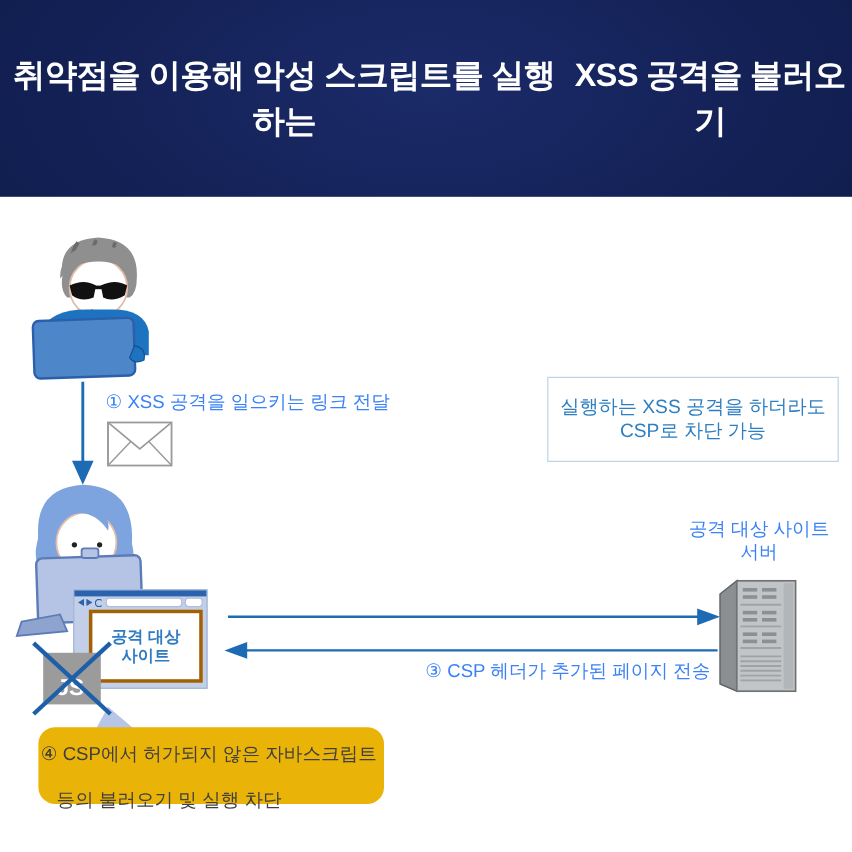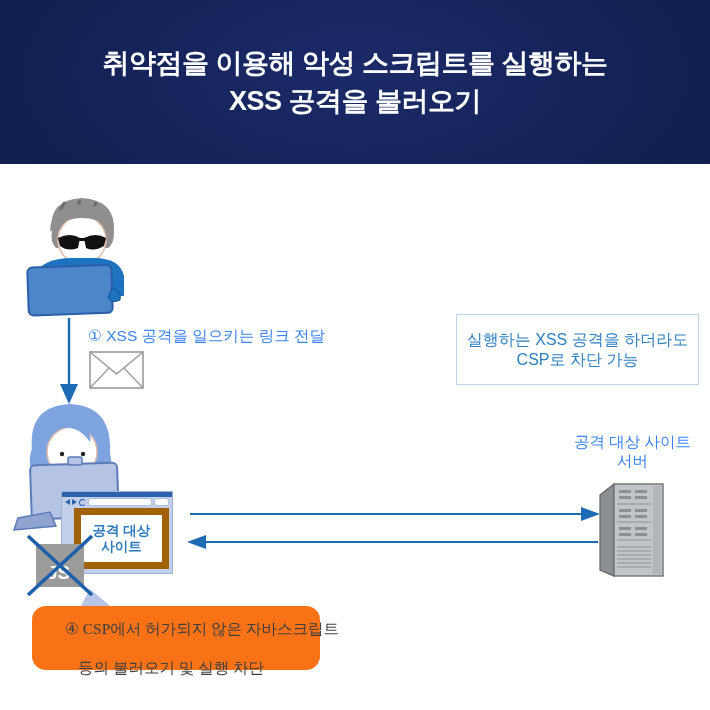--- a/index.html
+++ b/index.html
@@ -4,21 +4,21 @@
 <style>
   html,body{margin:0;padding:0;background:#fff;}
   .canvas{
     position:relative;width:710px;height:710px;background:#fff;overflow:hidden;
     font-family:"Liberation Sans","DejaVu Sans",sans-serif;
   }
   
   .header{
     position:absolute;left:0;top:0;width:710px;height:164px;
     background:radial-gradient(ellipse 620px 300px at 50% 45%, #1b2b69 0%, #121f52 55%, #0c1845 100%);
-    display:flex;flex-direction:column;justify-content:center;align-items:center;
+    display:flex;flex-direction:row;justify-content:center;align-items:center;
   }
   .header .t1,.header .t2{
     color:#fff;font-weight:800;font-size:27px;line-height:38px;letter-spacing:-0.5px;text-align:center;
   }
   
   .lbl{position:absolute;color:#3b82f6;font-size:15.5px;line-height:18.5px;white-space:nowrap;}
   
   .callout{
     position:absolute;left:456px;top:314px;width:243px;height:71px;
     border:1.5px solid #bdd3ea;background:#fff;box-sizing:border-box;
@@ -33,29 +33,29 @@
   .browser .bar{height:5px;background:#2a62ae;}
   .browser .tools{height:10px;display:flex;align-items:center;padding:0 3px;gap:2px;}
   .browser .tri{width:0;height:0;border-top:3px solid transparent;border-bottom:3px solid transparent;}
   .tri.back{border-right:5px solid #2a62ae;}
   .tri.fwd{border-left:5px solid #2a62ae;}
   .refresh{width:5px;height:5px;border:1.4px solid #2a62ae;border-right-color:transparent;border-radius:50%;}
   .urlbar{flex:1;height:6px;background:#fff;border-radius:3px;border:1px solid #aebfdb;}
   .urlbtn{width:13px;height:6px;background:#fff;border-radius:3px;border:1px solid #aebfdb;}
   .browser .content{
     position:absolute;left:12px;right:3px;top:16px;bottom:4px;
-    background:#fff;border:7px solid #a16207;
+    background:#fff;border:3px solid #a16207;
     display:flex;flex-direction:column;justify-content:center;align-items:center;
   }
   .browser .content div{color:#2f7bbf;font-size:13.5px;line-height:16px;font-weight:700;white-space:nowrap;}
   
   .bubble{
     position:absolute;left:32px;top:606px;width:288px;height:64px;
-    background:#f97316;border-radius:14px;box-sizing:border-box;
-    padding:13px 14px 0 33px;z-index:6;font-family:Liberation Serif, serif;
+    background:#eab308;border-radius:14px;box-sizing:border-box;
+    padding:13px 14px 0 2px;z-index:6;
   }
   .bubble div{color:#3f3f3f;font-size:15.5px;line-height:19px;white-space:nowrap;}
   .bubble .l2{padding-left:13px;margin-top:20px;}
   .tail{position:absolute;left:74px;top:589px;z-index:6;}
   svg{display:block;}
   .abs{position:absolute;}
 </style>
 </head>
 <body>
 
@@ -143,20 +143,21 @@
   <svg class="abs" style="left:185px;top:505px;" width="418" height="18" viewBox="0 0 418 18">
     <line x1="5" y1="9" x2="397" y2="9" stroke="#1d6ab5" stroke-width="2"></line>
     <polygon points="396,2 415,9 396,16" fill="#1d6ab5"></polygon>
   </svg>
 
   <svg class="abs" style="left:183px;top:533px;" width="420" height="18" viewBox="0 0 420 18">
     <line x1="415" y1="9" x2="22" y2="9" stroke="#1d6ab5" stroke-width="2"></line>
     <polygon points="23,2 4,9 23,16" fill="#1d6ab5"></polygon>
   </svg>
   <div class="lbl" style="left:320px;top:551px;width:272px;text-align:right;white-space:normal;">
+    <div>③ CSP 헤더가 추가된 페이지 전송</div>
   </div>
 
   <div class="lbl" style="left:570px;top:432px;width:125px;text-align:center;line-height:19px;">
     <div>공격 대상 사이트</div>
     <div>서버</div>
   </div>
 
   <svg class="abs" style="left:597px;top:481px;" width="70" height="97" viewBox="0 0 70 97">
     <polygon points="3,14 17,3 17,95 3,89" fill="#8b8f92" stroke="#5f6366" stroke-width="1.2"></polygon>
     <rect x="17" y="3" width="49" height="92" fill="#c2c5c7" stroke="#6f7376" stroke-width="1.4"></rect>

